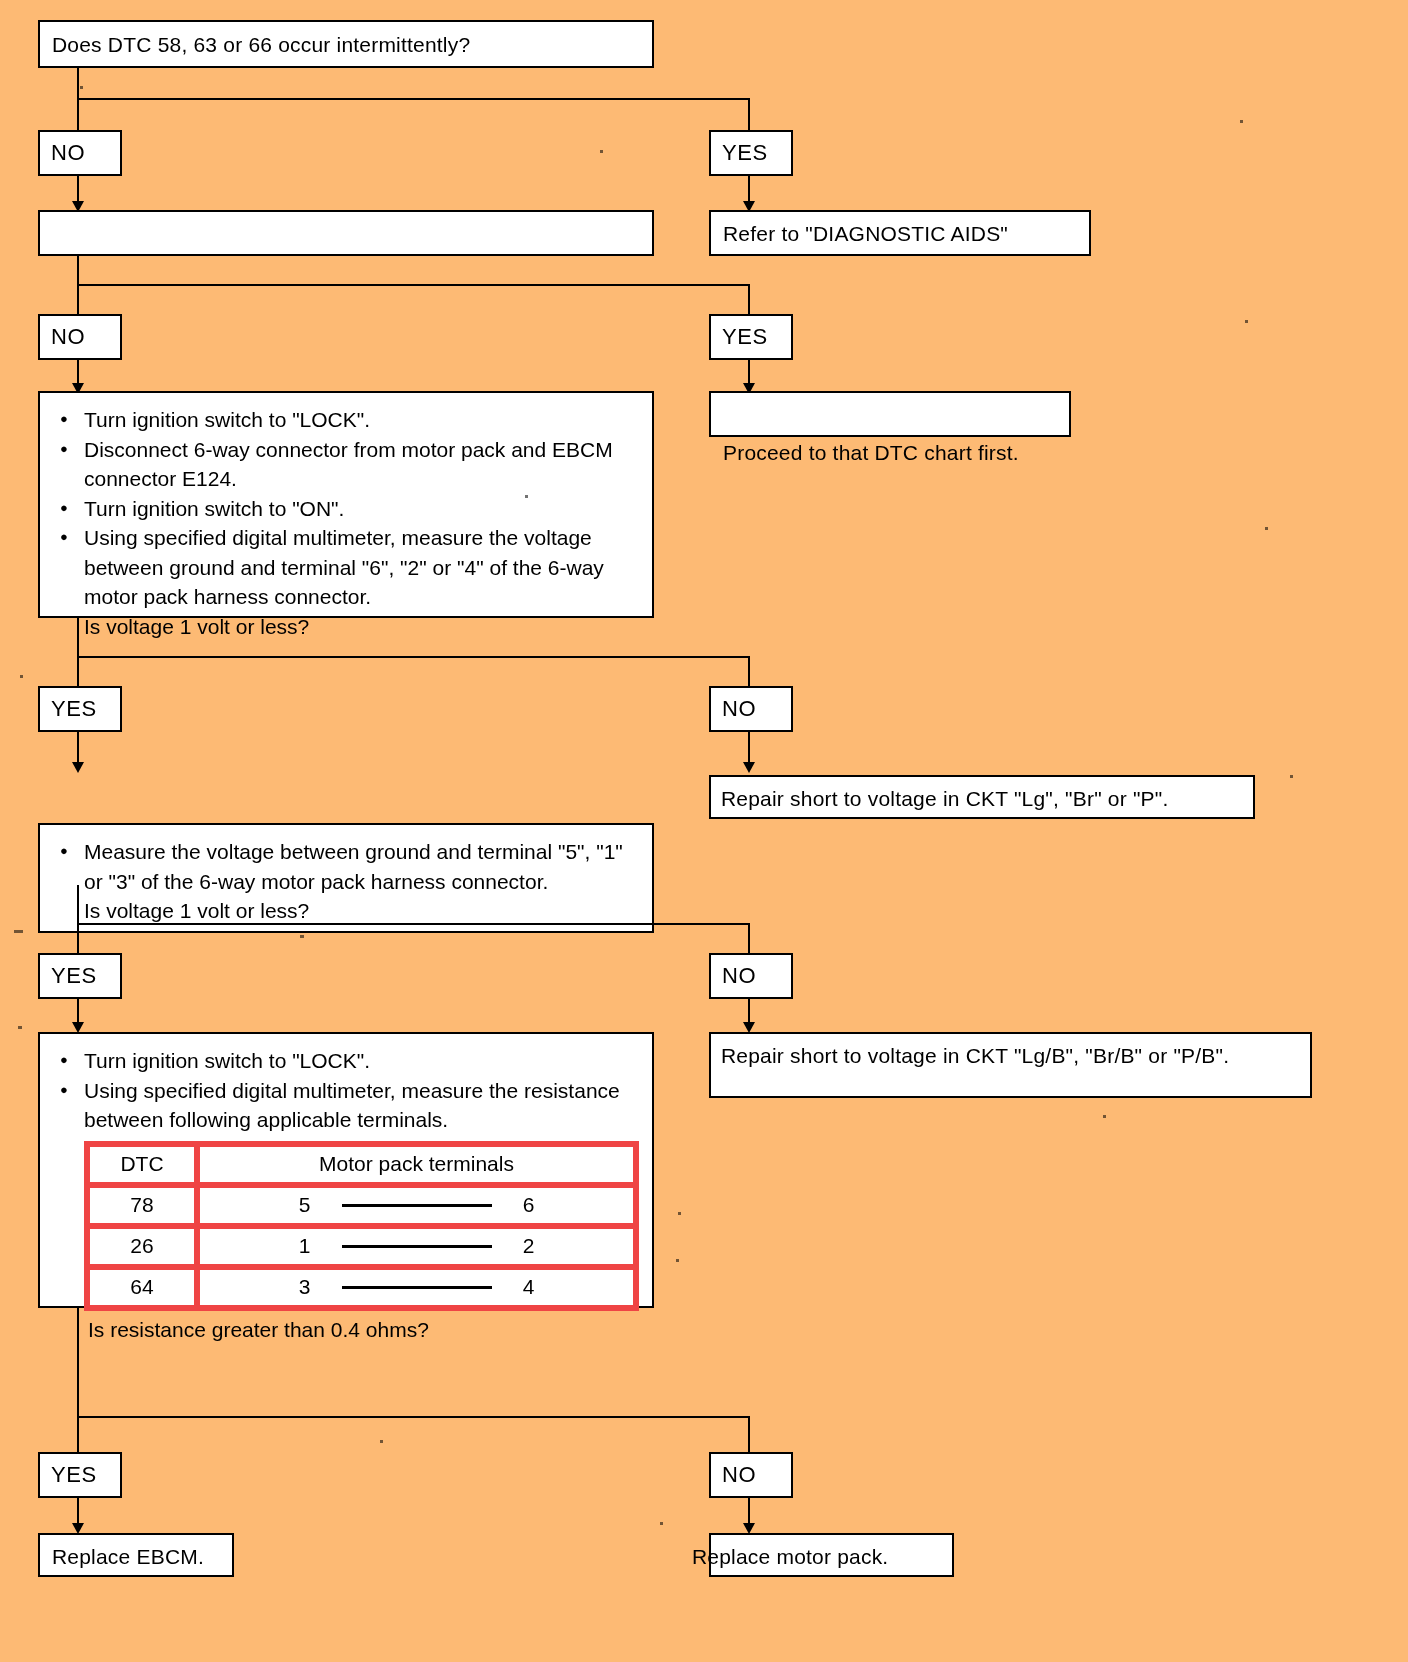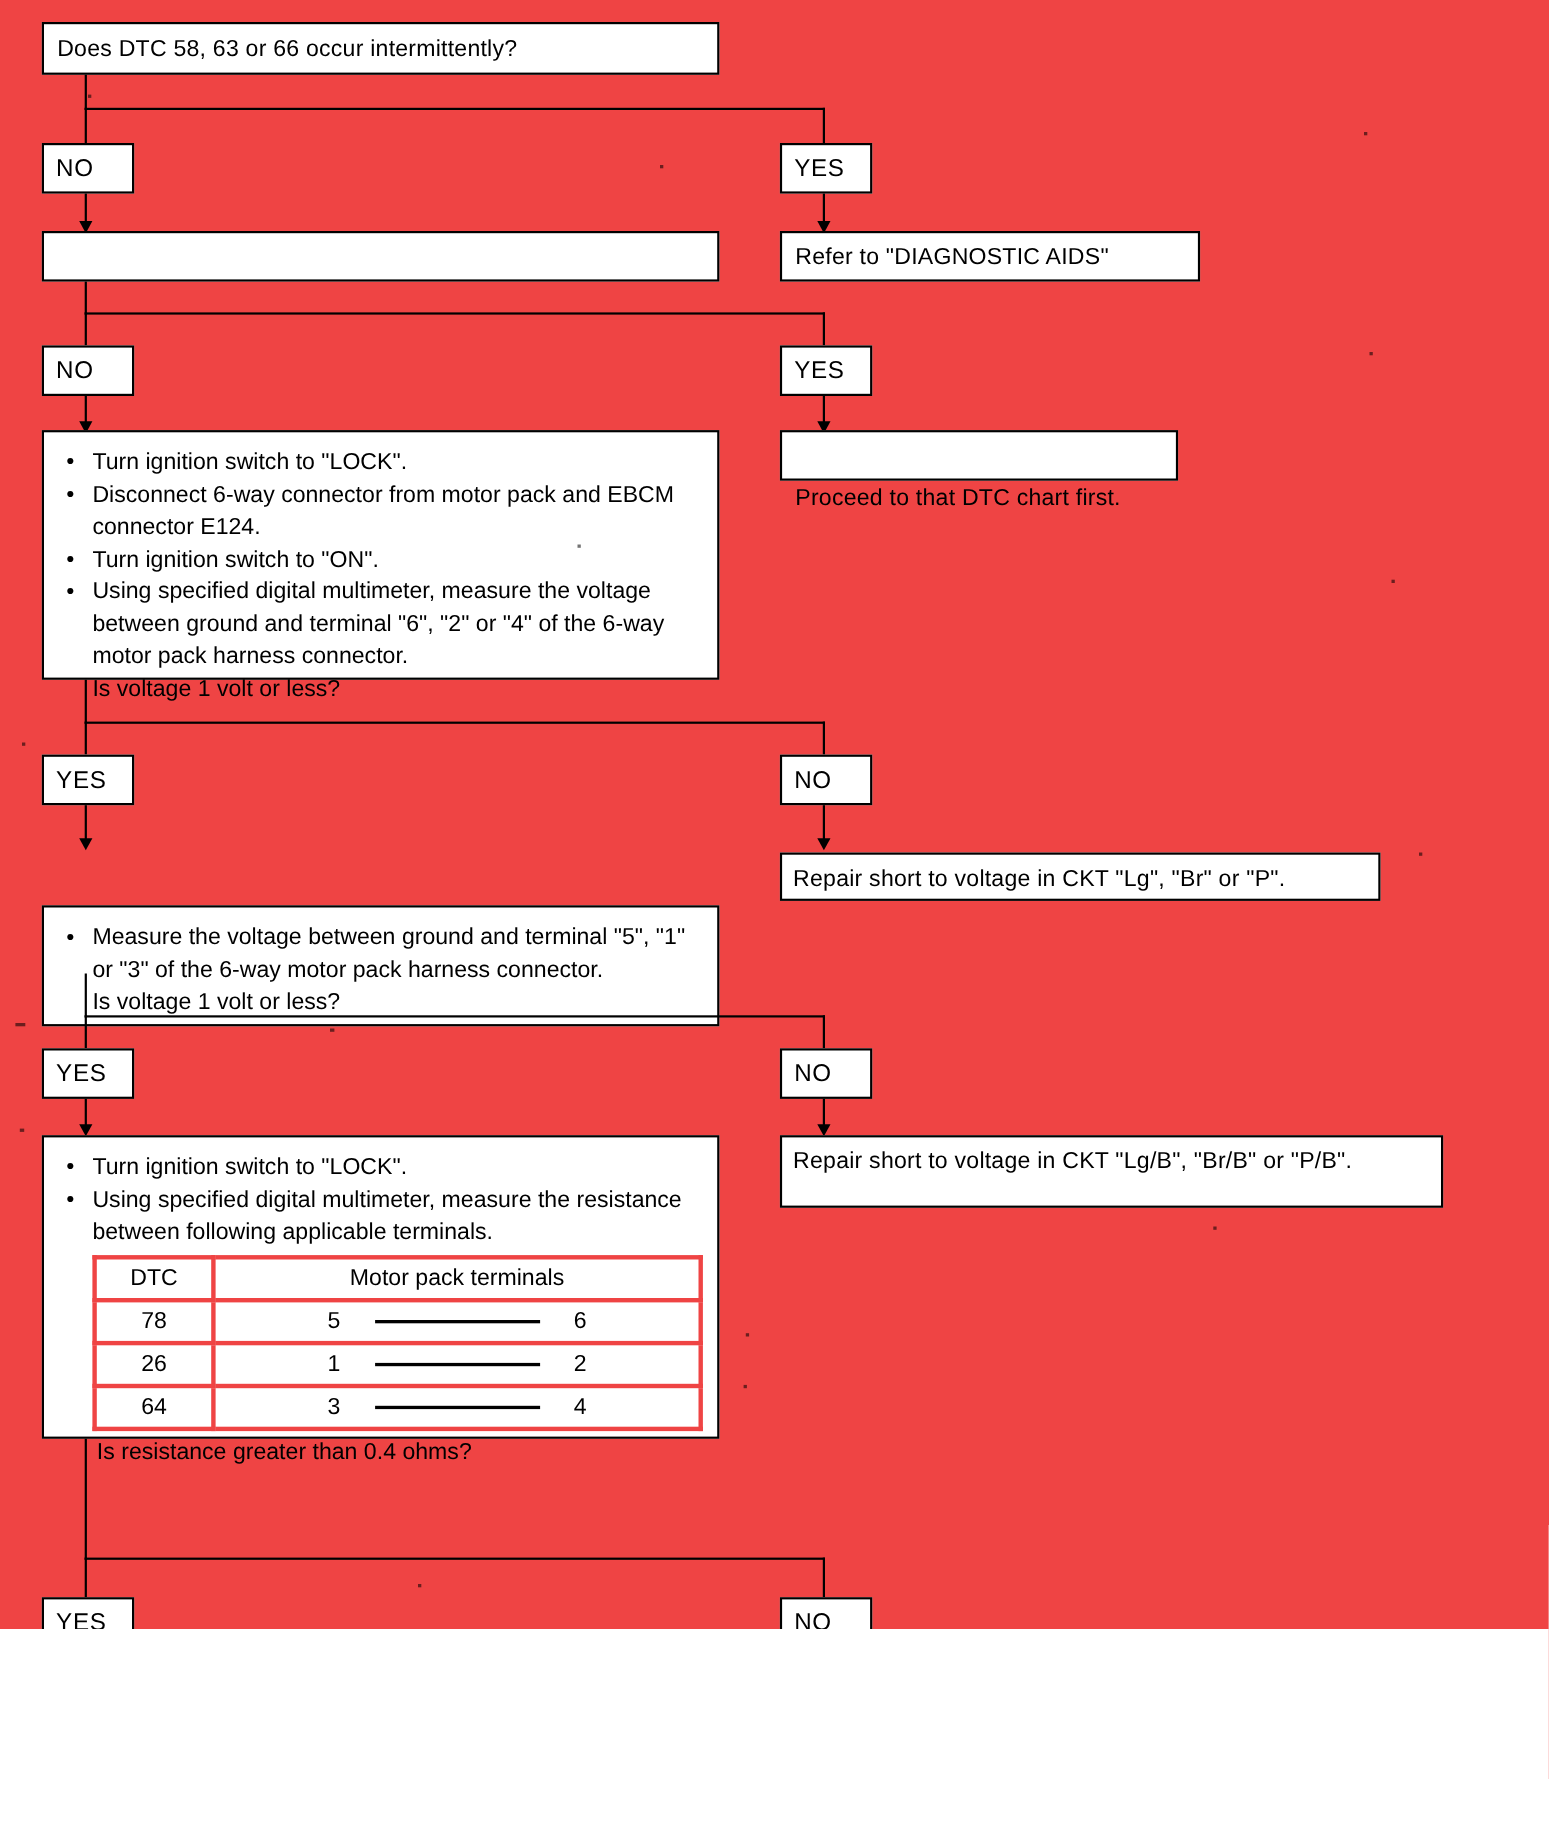--- a/index.html
+++ b/index.html
@@ -7,22 +7,22 @@
     padding: 0;
     background: #ffffff;
   }
   body {
     font-family: "Liberation Sans", sans-serif;
     color: #000000;
   }
   #chart {
     position: relative;
     width: 1408px;
-    height: 1481px;
-    background: #ef4444;
+    height: 1662px;
+    background: #fdba74;
     overflow: hidden;
   }
   .box {
     position: absolute;
     border: 2px solid #000;
     background: #fff;
     box-sizing: border-box;
   }
   .txt {
     position: absolute;
@@ -97,21 +97,21 @@
     padding-left: 30px;
   }
   
   table.dtc {
     border-collapse: collapse;
     margin: 6px 0 4px 30px;
     width: 555px;
     font-size: 21px;
   }
   table.dtc th, table.dtc td {
-    border: 4px solid #ef4444;
+    border: 6px solid #ef4444;
     padding: 2px 4px;
     text-align: center;
     font-weight: normal;
     height: 31px;
   }
   table.dtc th.c1, table.dtc td.c1 { width: 96px; }
   .link {
     display: inline-flex;
     align-items: center;
     justify-content: center;

